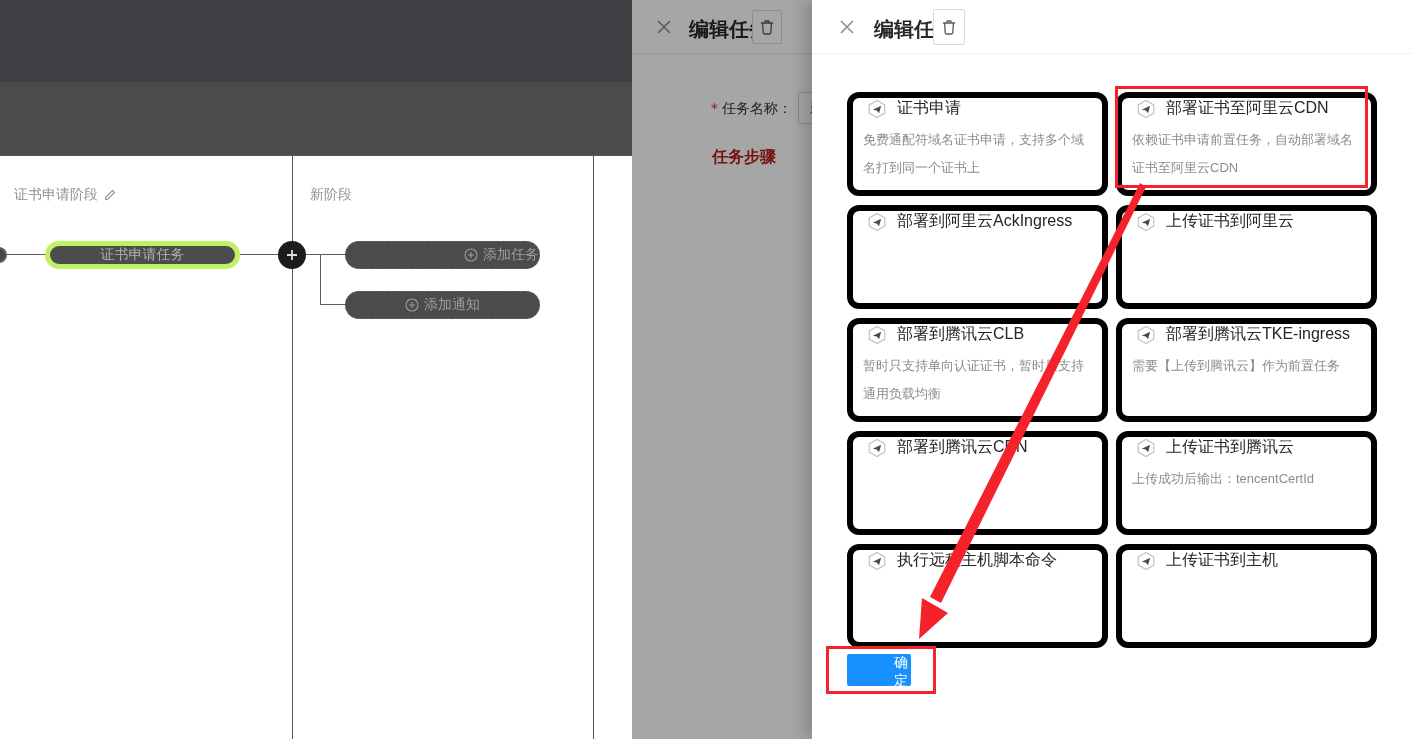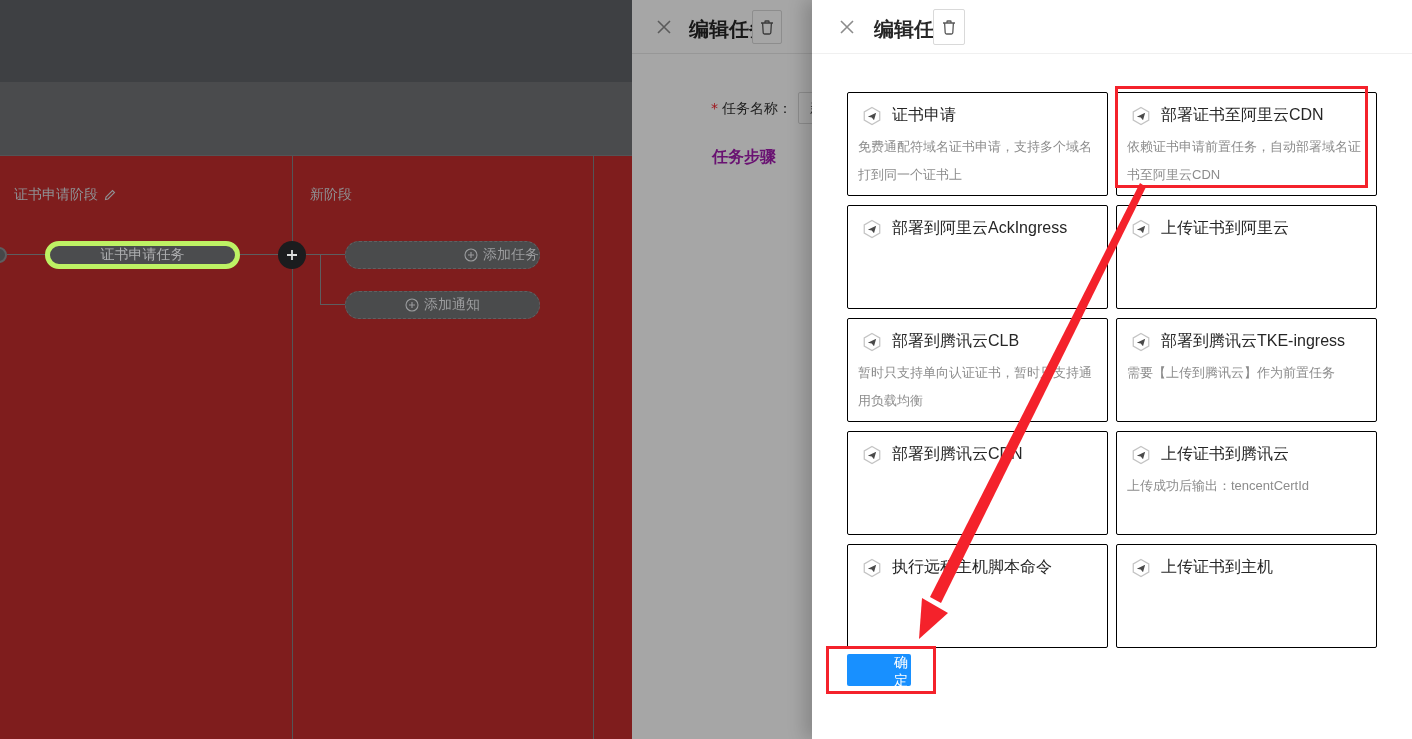--- a/index.html
+++ b/index.html
@@ -1,21 +1,21 @@
 <!DOCTYPE html>
 <html><head>
 <meta charset="utf-8">
 <style>
   * { margin:0; padding:0; box-sizing:border-box; }
   html,body { width:1412px; height:739px; overflow:hidden;
     font-family:"Liberation Sans","DejaVu Sans",sans-serif; }
   #page { position:relative; width:1412px; height:739px; background:#464748; }
 
   
-  .wf-area   { position:absolute; left:0; top:0; width:632px; height:739px; background:#7f1d1d; overflow:hidden; }
+  .wf-area   { position:absolute; left:0; top:0; width:632px; height:739px; background:#ffffff; overflow:hidden; }
   .wf-header { position:absolute; left:0; top:0; width:100%; height:82px; background:#3e4043; }
   .wf-toolbar{ position:absolute; left:0; top:82px; width:100%; height:74px; background:#4a4b4d; border-bottom:1px solid #535456; }
   .wf-divider{ position:absolute; top:156px; bottom:0; width:1px; background:#545557; }
   .stage-label { position:absolute; font-size:14px; color:#8f9194; display:flex; align-items:center; gap:6px; }
   .wf-pill { position:absolute; height:28px; border-radius:14px; font-size:14px;
              display:flex; align-items:center; justify-content:center; }
   .pill-solid { background:#4b4c4e; border:5px solid #bef264; color:#aeafb1; }
   .pill-dashed{ background:#4a4b4c; border:1px dashed #606163; color:#9b9c9e; gap:5px; }
   .wf-line { position:absolute; background:#5d5e60; }
   .plus-circle { position:absolute; width:28px; height:28px; border-radius:50%; background:#1b1c1e;
@@ -28,31 +28,31 @@
   .drawer-header { position:absolute; left:0; top:0; width:100%; height:54px; border-bottom:1px solid #e8e8e8; }
   .close-x { position:absolute; top:18px; width:18px; height:18px; cursor:pointer; }
   .drawer-title { position:absolute; top:16px; font-size:20px; font-weight:600; color:#262626; }
   .trash-btn { position:absolute; top:9px; width:32px; height:36px; border:1px solid #d9d9d9;
                border-radius:2px; background:#fff; display:flex; align-items:center; justify-content:center; cursor:pointer; }
   .d1-label { position:absolute; top:92px; left:0; width:160px; text-align:right; line-height:32px;
               font-size:14px; color:#333;padding-left:28px; }
   .req-star { color:#f5222d; margin-right:4px; font-family:"DejaVu Sans",sans-serif; }
   .d1-input { position:absolute; top:92px; left:166px; width:130px; height:32px; border:1px solid #d9d9d9;
               border-radius:2px; background:#fff; line-height:30px; padding:0 11px; font-size:14px; color:#333; }
-  .d1-steps { position:absolute; top:147px; left:80px; font-size:16px; font-weight:600; color:#a21caf; }
+  .d1-steps { position:absolute; top:147px; left:80px; font-size:16px; font-weight:600; color:#b91c1c; }
   .d1-mask  { position:absolute; inset:0; background:rgba(0,0,0,0.35); z-index:5; }
 
   
   .drawer2 { position:absolute; left:812px; top:0; width:600px; height:739px; background:#fff; z-index:20;
              box-shadow:-8px 0 16px rgba(0,0,0,0.18); }
   .drawer2 .drawer-header { border-bottom:1px solid #f0f0f0; }
   .card-grid { position:absolute; left:35px; top:92px; width:530px; display:grid;
                grid-template-columns:261px 261px; column-gap:8px; row-gap:9px; }
-  .task-card { height:104px; background:#fff; border:1px solid #000000; border-radius:2px;
-               padding:12px 10px 0 10px; overflow:hidden; cursor:pointer; }
+  .task-card { height:104px; background:#fff; border:6px solid #000000; border-radius:12px;
+               padding:0 10px 0 10px; overflow:hidden; cursor:pointer; }
   .card-title-row { display:flex; align-items:center; gap:10px; padding-left:4px; }
   .card-title { font-size:16px; font-weight:500; color:#262626; white-space:nowrap; }
   .card-desc { margin-top:7px; font-size:13px; color:#8c8c8c; line-height:28px; }
   .confirm-btn { position:absolute; left:35px; top:654px; width:64px; height:32px; border:none;
                  border-radius:2px; background:#1890ff; color:#fff; font-size:14px; cursor:pointer;
                  font-family:inherit;padding-left:44px; }
 
   
   .annotations { position:absolute; inset:0; z-index:30; pointer-events:none; }
 </style>

